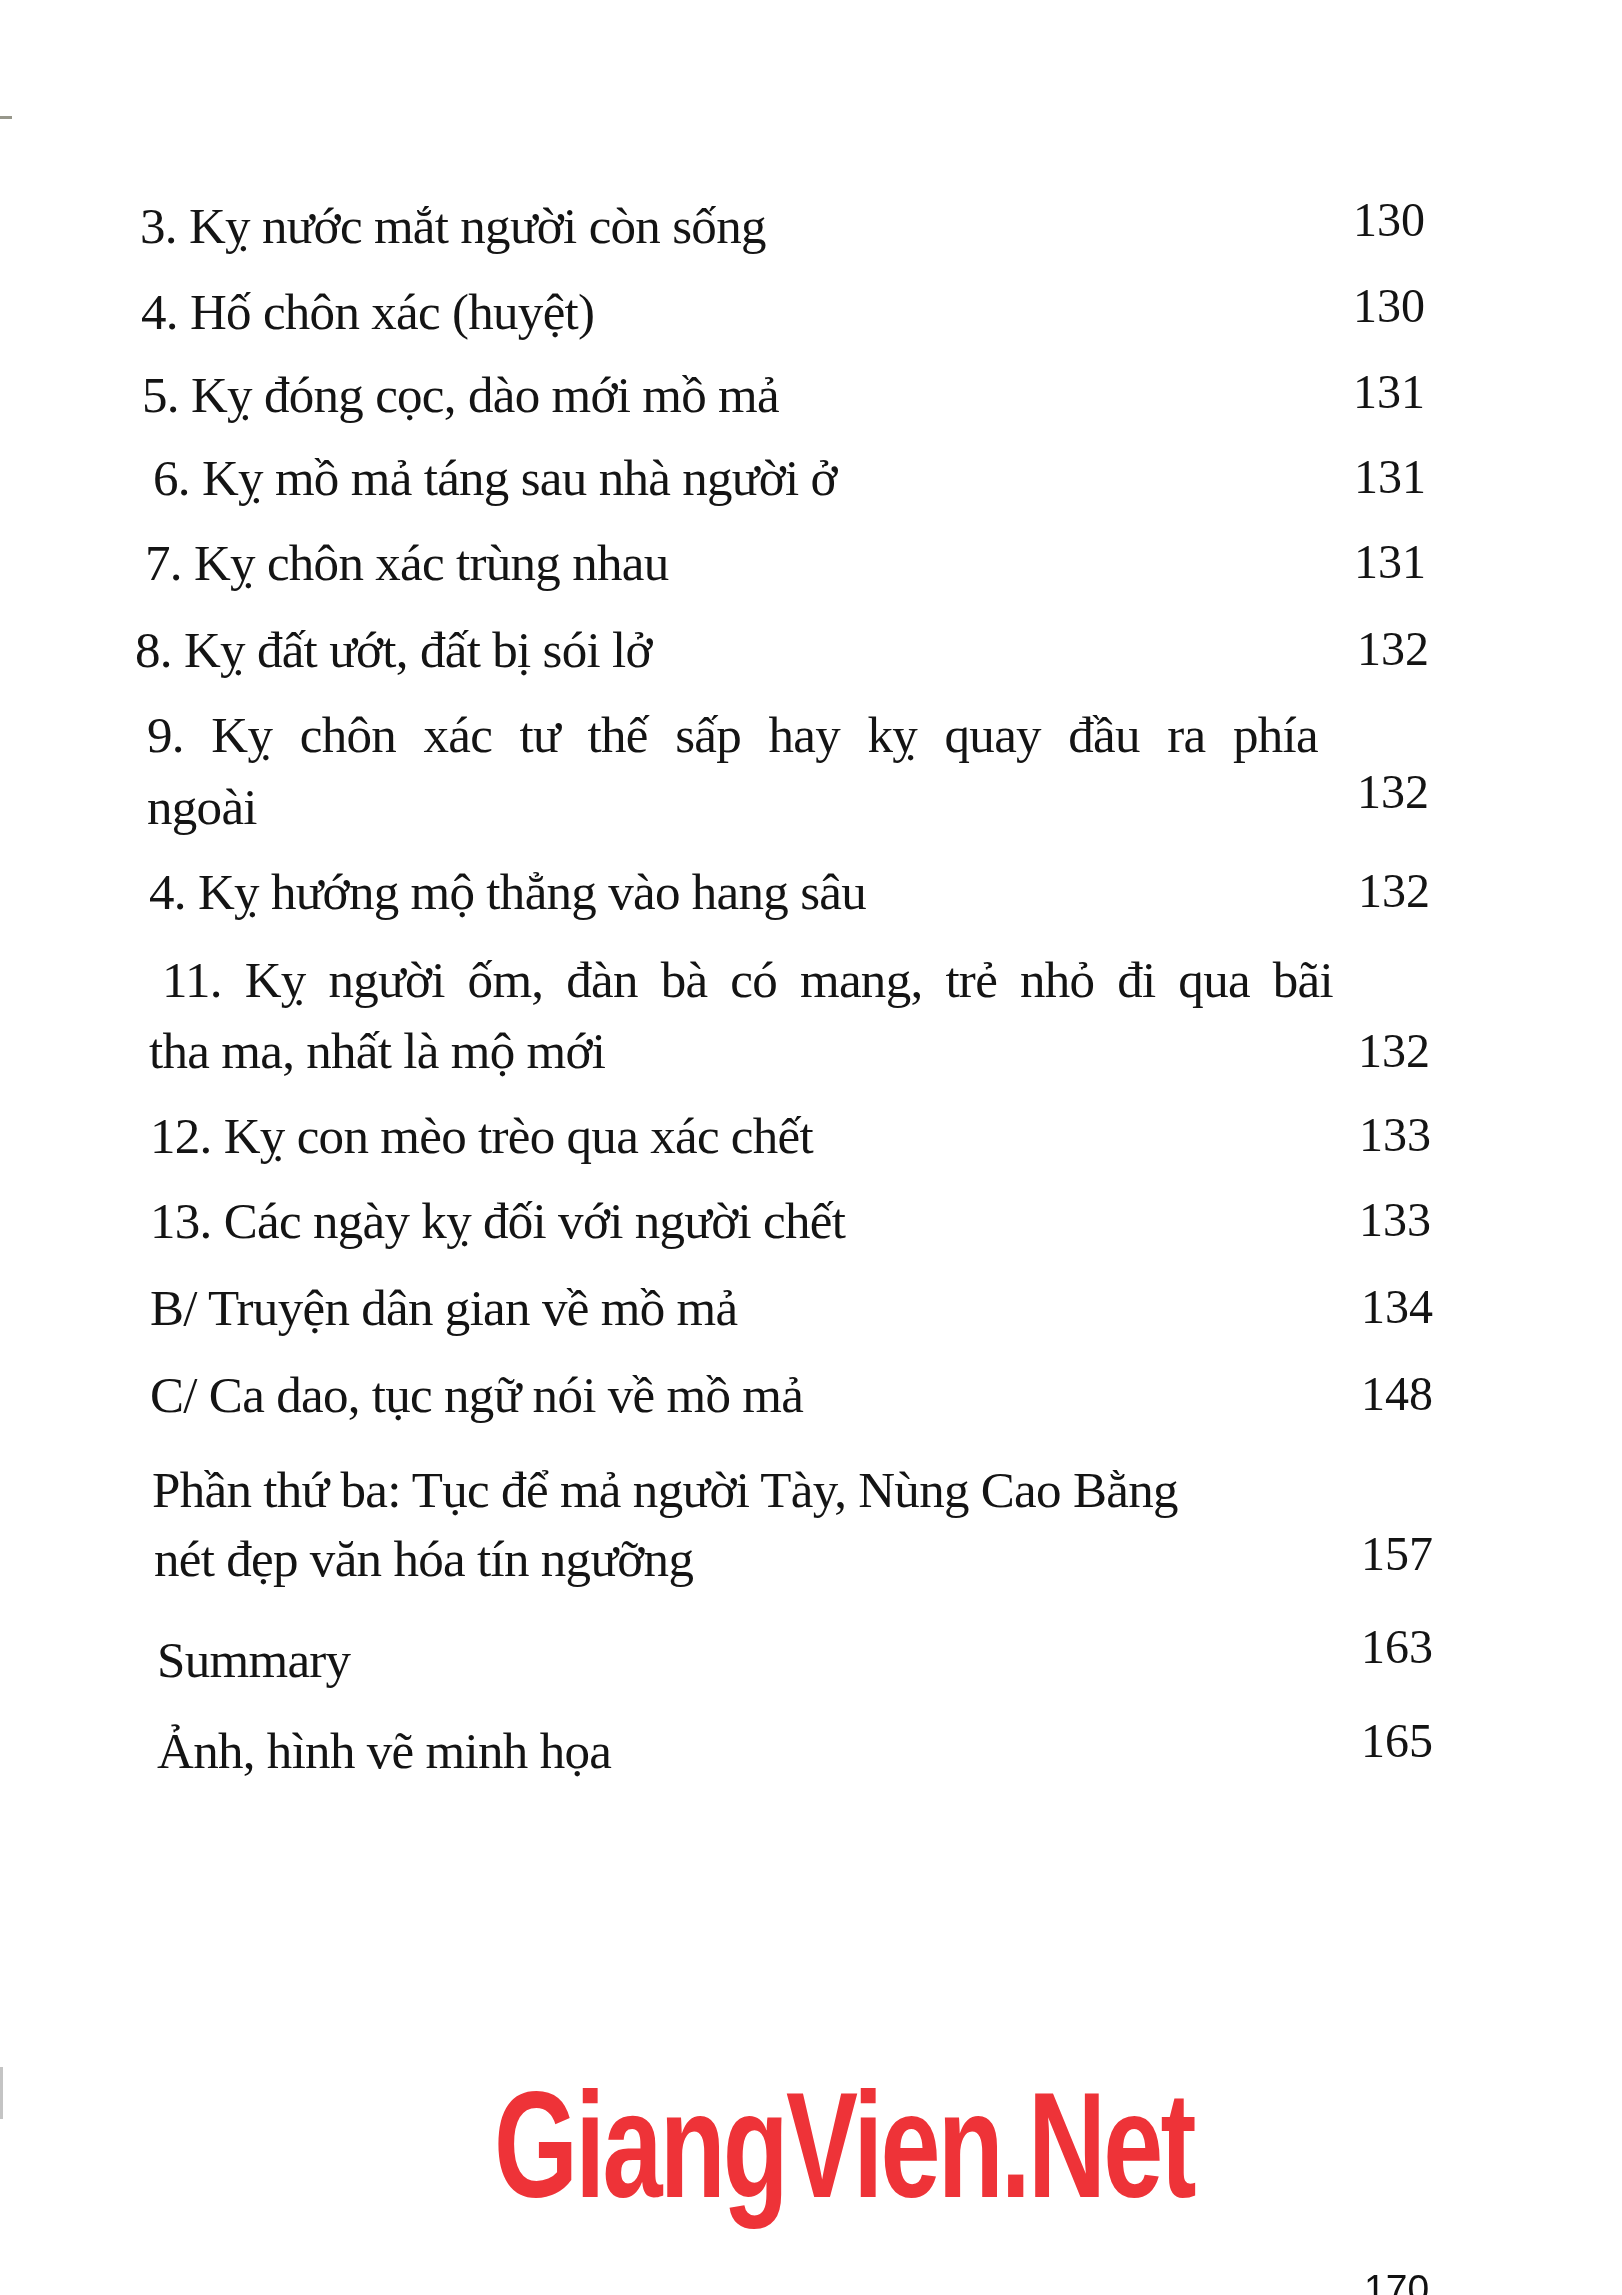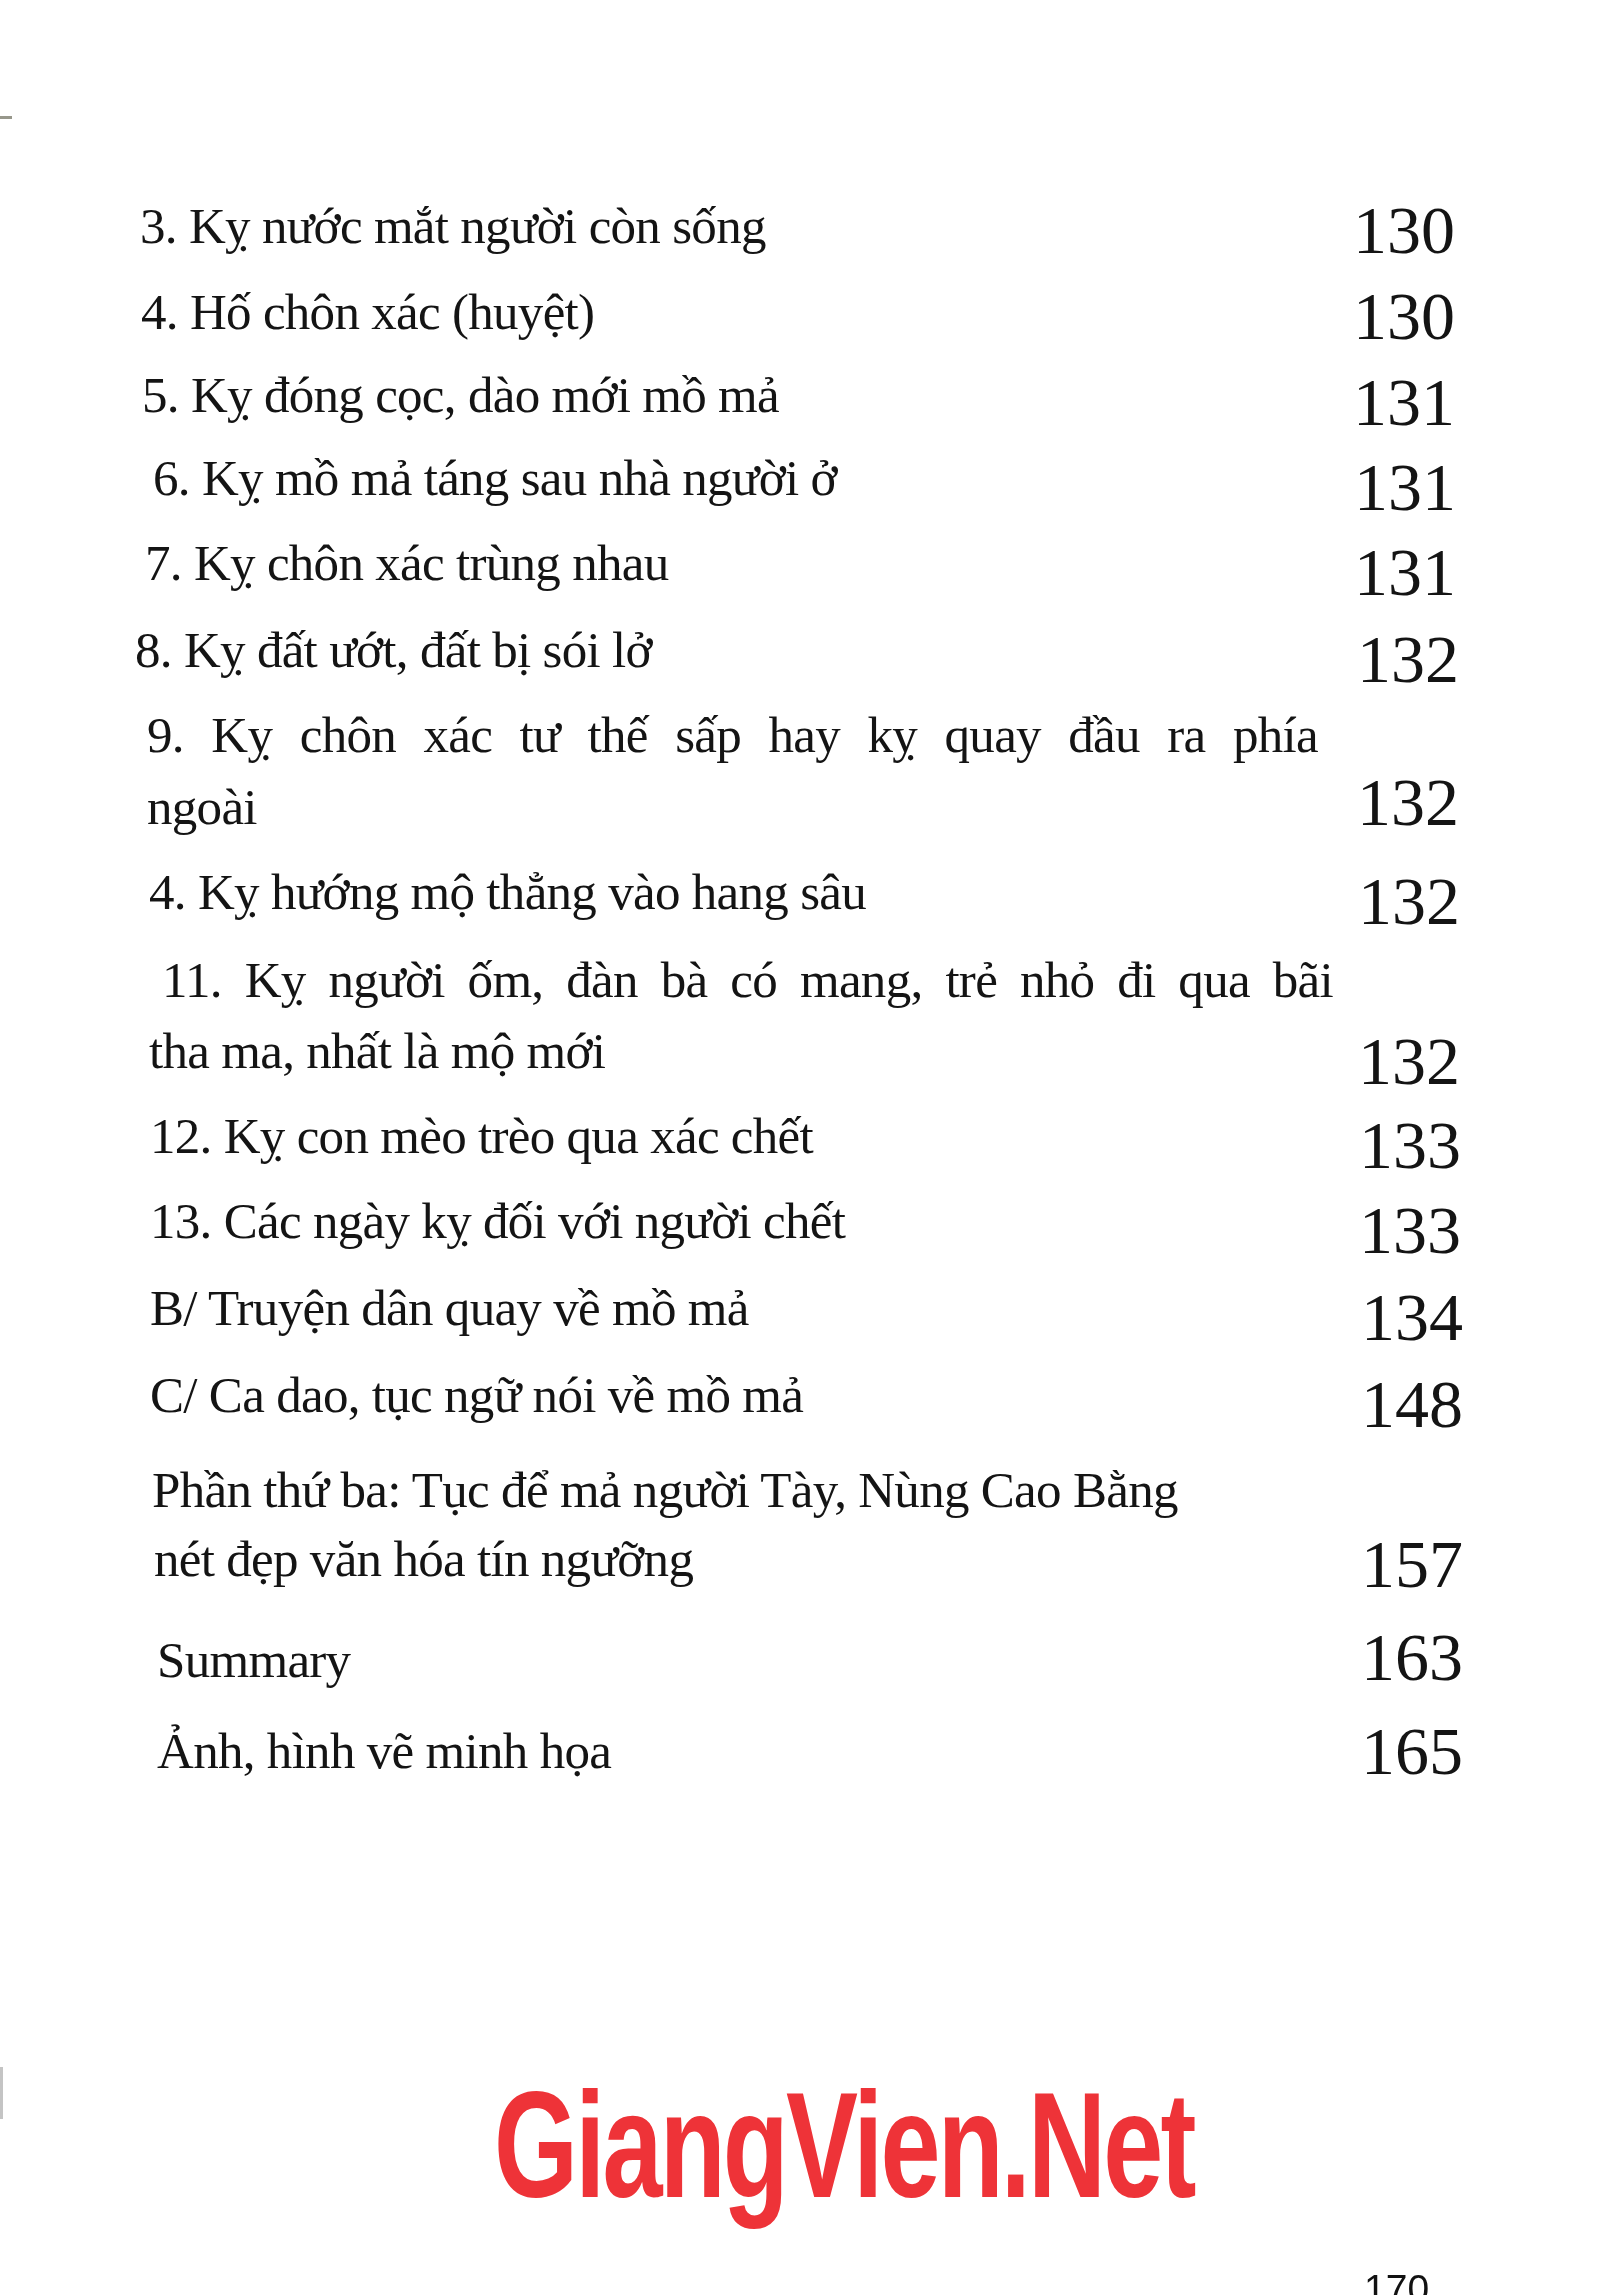--- a/index.html
+++ b/index.html
@@ -20,21 +20,21 @@
       position: absolute; left: 0; top: 0; width: 1622px;
     }
     .entry {
       position: absolute; left: 0; width: 1622px;
     }
     .entry .title {
       position: absolute; font-size: 51px; line-height: 1; white-space: nowrap;
       transform-origin: left top; letter-spacing: -0.7px;
     }
     .entry .page {
-      position: absolute; font-size: 68px; line-height: 1; white-space: nowrap; font-family: Liberation Serif, serif;
+      position: absolute; font-size: 48px; line-height: 1; white-space: nowrap; font-family: Liberation Serif, serif;
     }
     .bold { font-weight: normal; }
     .watermark {
       position: absolute; left: 494px; top: 2070px;
       font-family: "Liberation Sans", "DejaVu Sans", sans-serif;
       font-weight: bold; font-size: 150px; line-height: 1; letter-spacing: -3.9px;
       color: #ee3338; transform: scaleX(0.72); transform-origin: left top;
       white-space: nowrap;
     }
     .folio {
@@ -104,21 +104,21 @@
     <span class="title" style="left:150px">12. Kỵ con mèo trèo qua xác chết</span>
     <span class="page" style="left:1359px;top:0px">133</span>
   </div>
 
   <div class="entry" style="top:1196px">
     <span class="title" style="left:150px">13. Các ngày kỵ đối với người chết</span>
     <span class="page" style="left:1359px;top:0px">133</span>
   </div>
 
   <div class="entry" style="top:1283px">
-    <span class="title" style="left:150px">B/ Truyện dân quay về mồ mả</span>
+    <span class="title" style="left:150px">B/ Truyện dân gian về mồ mả</span>
     <span class="page" style="left:1361px;top:0px">134</span>
   </div>
 
   <div class="entry" style="top:1370px">
     <span class="title" style="left:150px">C/ Ca dao, tục ngữ nói về mồ mả</span>
     <span class="page" style="left:1361px;top:0px">148</span>
   </div>
 
   <div class="entry" style="top:1465px">
     <span class="title" style="left:152px"><span>Phần thứ ba: </span><span class="bold">Tục để mả người Tày, Nùng Cao Bằng</span></span>

